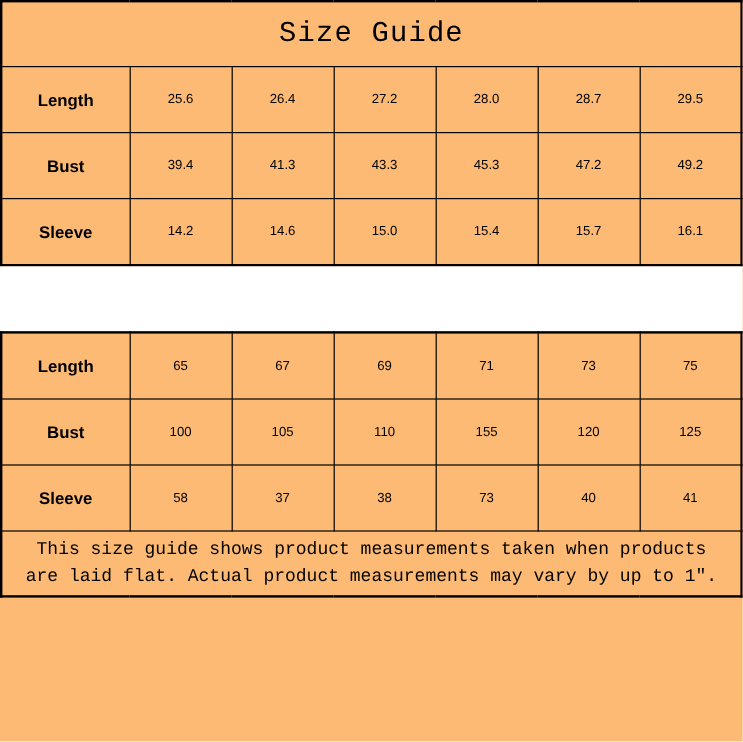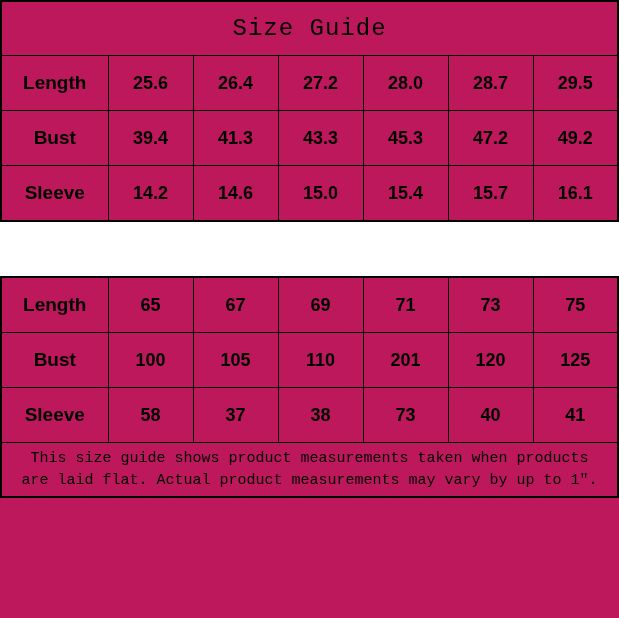--- a/index.html
+++ b/index.html
@@ -3,21 +3,21 @@
 <meta charset="utf-8">
 <style>
   html, body {
     margin: 0;
     padding: 0;
     background: #ffffff;
   }
   #canvas {
     width: 619px;
     height: 618px;
-    background: #be185d;
+    background: #fdba74;
     color: #000000;
     box-sizing: border-box;
     overflow: hidden;
   }
   table.size-table {
     width: 619px;
     border-collapse: collapse;
     table-layout: fixed;
     border: 2px solid #000000;
   }
@@ -40,28 +40,28 @@
   }
   td.head-cell {
     height: 54px;
     font-family: "Liberation Sans", sans-serif;
     font-size: 15px;
     font-weight: bold;
   }
   td.label-cell {
     height: 54px;
     font-family: "Liberation Sans", sans-serif;
-    font-size: 19px;
+    font-size: 14px;
     font-weight: bold;
   }
   td.value-cell {
     height: 54px;
     font-family: "Liberation Sans", sans-serif;
-    font-size: 18px;
-    font-weight: bold;
+    font-size: 11px;
+    font-weight: normal;
     margin-top: 28px;
   }
   td.footnote-cell {
     height: 53px;
     font-family: "Liberation Mono", "DejaVu Sans Mono", monospace;
     font-size: 15px;
     line-height: 1.45;
     font-weight: normal;
     margin-left: 48px;
   }
@@ -139,21 +139,21 @@
         <td class="value-cell">69</td>
         <td class="value-cell">71</td>
         <td class="value-cell">73</td>
         <td class="value-cell">75</td>
       </tr>
       <tr>
         <td class="label-cell">Bust</td>
         <td class="value-cell">100</td>
         <td class="value-cell">105</td>
         <td class="value-cell">110</td>
-        <td class="value-cell">201</td>
+        <td class="value-cell">155</td>
         <td class="value-cell">120</td>
         <td class="value-cell">125</td>
       </tr>
       <tr>
         <td class="label-cell">Sleeve</td>
         <td class="value-cell">58</td>
         <td class="value-cell">37</td>
         <td class="value-cell">38</td>
         <td class="value-cell">73</td>
         <td class="value-cell">40</td>

